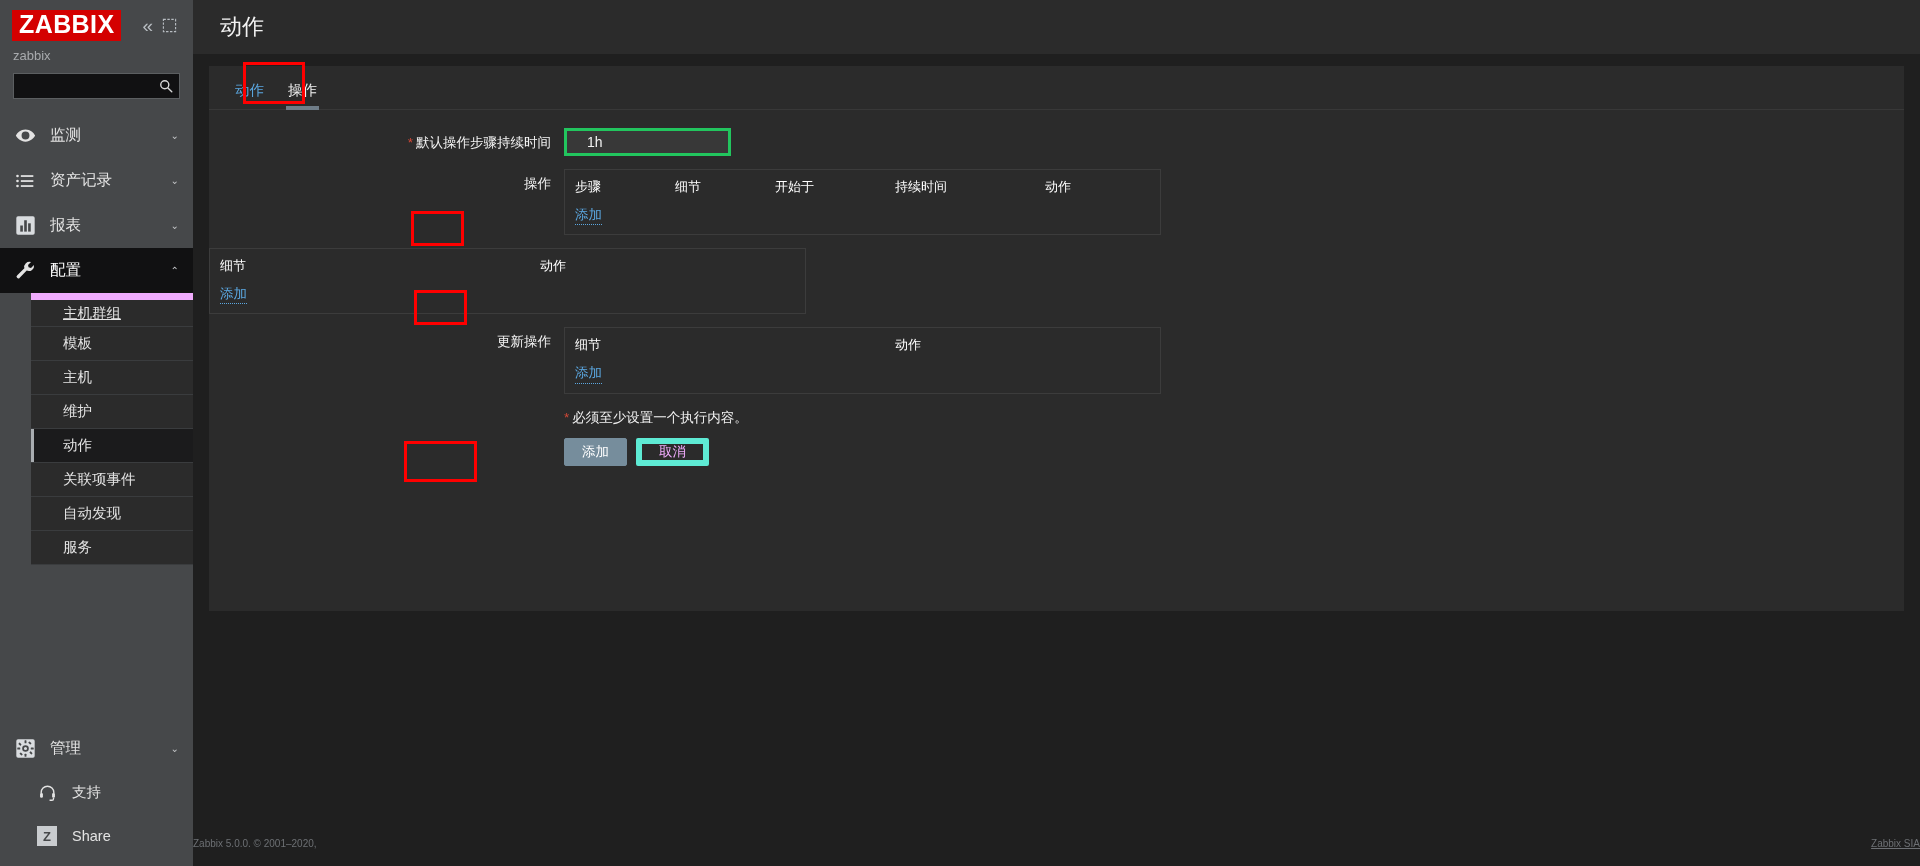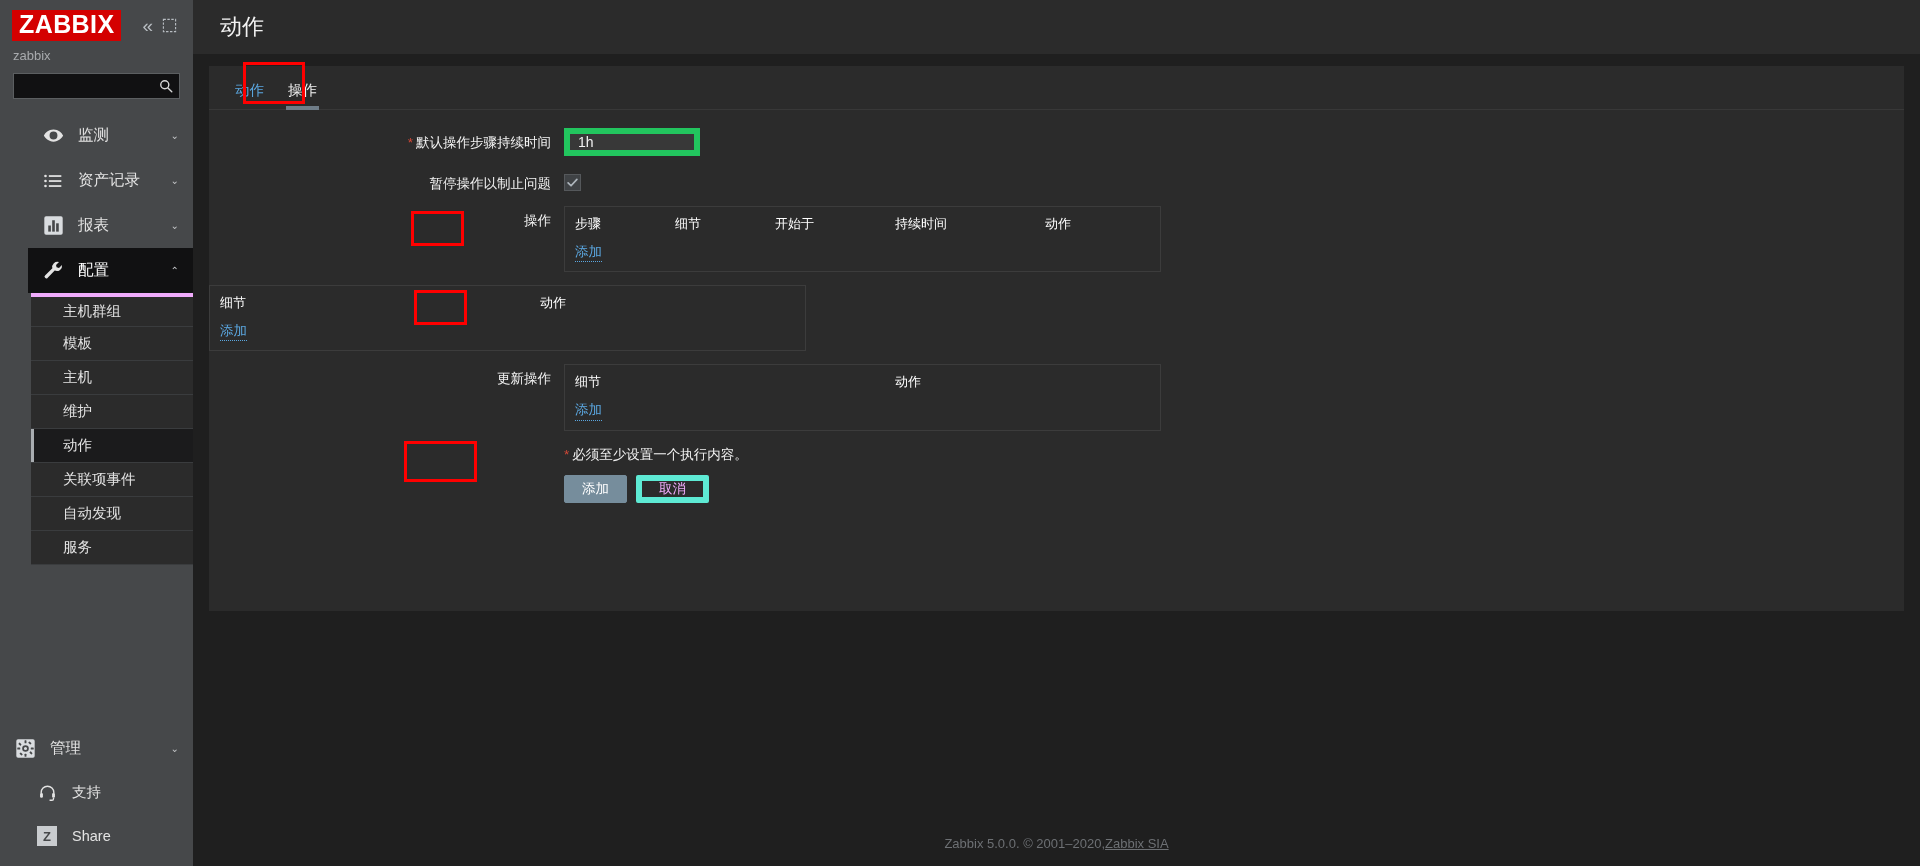--- a/index.html
+++ b/index.html
@@ -56,21 +56,21 @@
     color: #dcdcdc; font-size: 13px;
     width: 100%; height: 100%;
     padding: 0 26px 0 7px;
     font-family: "Liberation Sans", sans-serif;
   }
   .search-icon {
     position: absolute; right: 6px; top: 50%; transform: translateY(-50%);
     width: 14px; height: 14px; color: #d8d8d8;
   }
 
-  .nav { list-style: none; margin-left: 28px; }
+  .nav { list-style: none; }
   .nav-item {
     display: flex; align-items: center;
     height: 45px;
     padding: 0 14px 0 14px;
     color: #e3e3e3;
     font-size: 15.5px;
     cursor: pointer;
     position: relative;
   }
   .nav-item .nav-ico {
@@ -91,21 +91,21 @@
   .submenu { list-style: none; background: #2b2b2b; margin-left: 31px; }
   .submenu li {
     height: 34px;
     display: flex; align-items: center;
     color: #e3e3e3; font-size: 14.5px;
     padding-left: 32px;
     border-bottom: 1px solid #3a3c3e;
     cursor: pointer;
     position: relative;
   }
-  .submenu li:first-child { border-top: 4px solid #f0abfc; }
+  .submenu li:first-child { border-top: 7px solid #f0abfc; text-decoration: underline; }
   .submenu li.selected { background: #1b1b1c; }
   .submenu li.selected::before {
     content: ""; position: absolute; left: 0; top: 0; bottom: 0;
     width: 3px; background: #a9adb1;
   }
   .sb-bottom { margin-top: auto; padding-bottom: 8px; }
   .sb-bottom .nav-item { height: 44px; }
   .sb-bottom .nav-item.small { font-size: 14.5px; padding-left: 36px; }
   .sq-ico {
     width: 20px; height: 20px;
@@ -165,25 +165,25 @@
     text-align: right; padding-right: 13px;
     color: #f2f2f2; font-size: 13.5px;
     padding-top: 6px;
     white-space: nowrap;
   }
   .req { color: #d34836; margin-right: 3px; }
   .ffield { flex: 1 1 auto; }
 
   .text-input {
     background: #383838;
-    border: 6px solid #22c55e;
+    border: 3px solid #22c55e;
     color: #f2f2f2;
     font-size: 14px;
-    height: 28px; width: 136px;
-    padding: 0 8px;
+    height: 28px; width: 167px;
+    padding: 0 20px;
     font-family: "Liberation Sans", sans-serif;
   }
 
   .checkbox {
     width: 17px; height: 17px;
     background: #3f4245; border: 1px solid #55585b;
     display: inline-flex; align-items: center; justify-content: center;
     margin-top: 5px; cursor: pointer;
   }
   .checkbox svg { width: 13px; height: 13px; color: #aeb6bd; }
@@ -216,22 +216,22 @@
     font-family: "Liberation Sans", sans-serif;
     border-radius: 2px;
     display: inline-flex; align-items: center; justify-content: center;
   }
   .btn-primary { background: #768d9c; color: #ffffff; border: 1px solid #768d9c; }
   .btn-secondary { background: transparent; color: #f0abfc; border: 6px solid #5eead4; }
 
   .footer {
     margin-top: auto;
     height: 46px;
-    display: flex; align-items: center; justify-content: center;
-    color: #6d7074; font-size: 13px;
+    display: flex; align-items: center; justify-content: space-between;
+    color: #6d7074; font-size: 10px;
     background: #1f1f1f;
   }
   .footer a { color: #6d7074; text-decoration: underline; }
 
   
   .anno {
     position: absolute;
     border: 3px solid #ff0000;
     pointer-events: none;
     z-index: 50;
@@ -410,30 +410,20 @@
 
         <div class="frow">
           <div class="flabel">
             <span class="req">*</span><span>默认操作步骤持续时间</span>
           </div>
           <div class="ffield">
             <input class="text-input" type="text" value="1h" style="">
           </div>
         </div>
 
-        <div class="frow">
-          <div class="flabel">暂停操作以制止问题</div>
-          <div class="ffield">
-            <span class="checkbox">
-              <svg viewBox="0 0 16 16" fill="none" stroke="currentColor" stroke-width="2.1" stroke-linecap="round" stroke-linejoin="round">
-                <polyline points="2.6,8.4 6.2,12 13.4,4.2"></polyline>
-              </svg>
-            </span>
-          </div>
-        </div>
 
         <div class="frow">
           <div class="flabel">操作</div>
           <div class="ffield">
             <div class="op-table">
               <div class="op-head">
                 <div class="c" style="width:100px">步骤</div>
                 <div class="c" style="width:100px">细节</div>
                 <div class="c" style="width:120px">开始于</div>
                 <div class="c" style="width:150px">持续时间</div>

